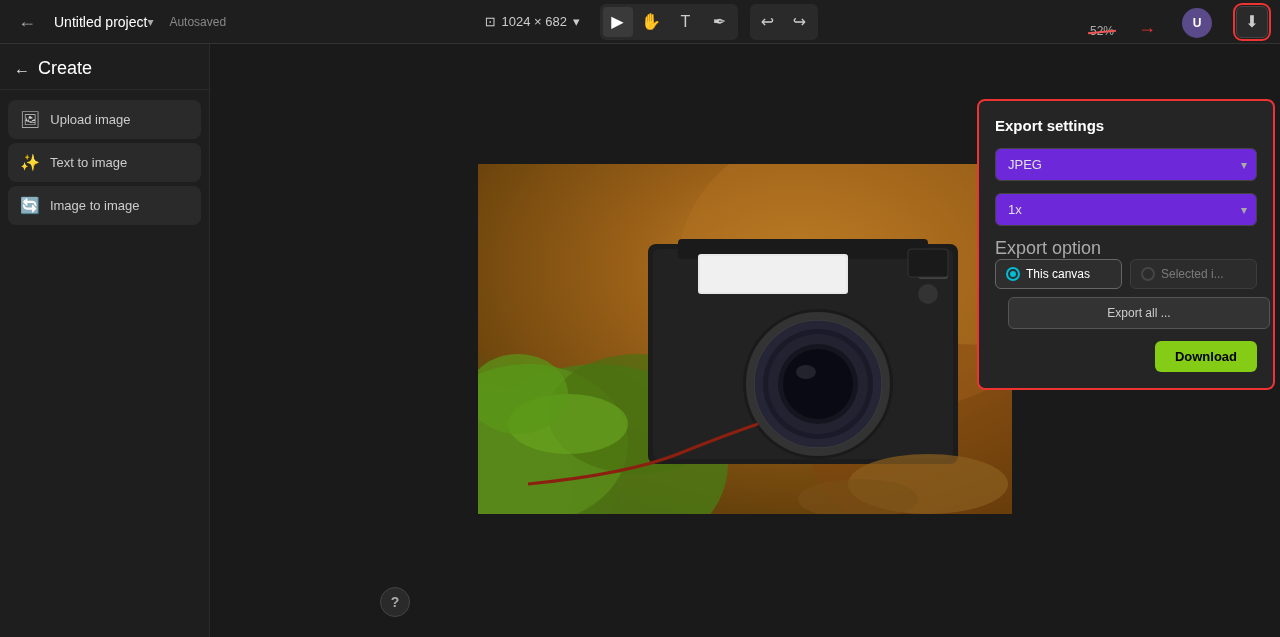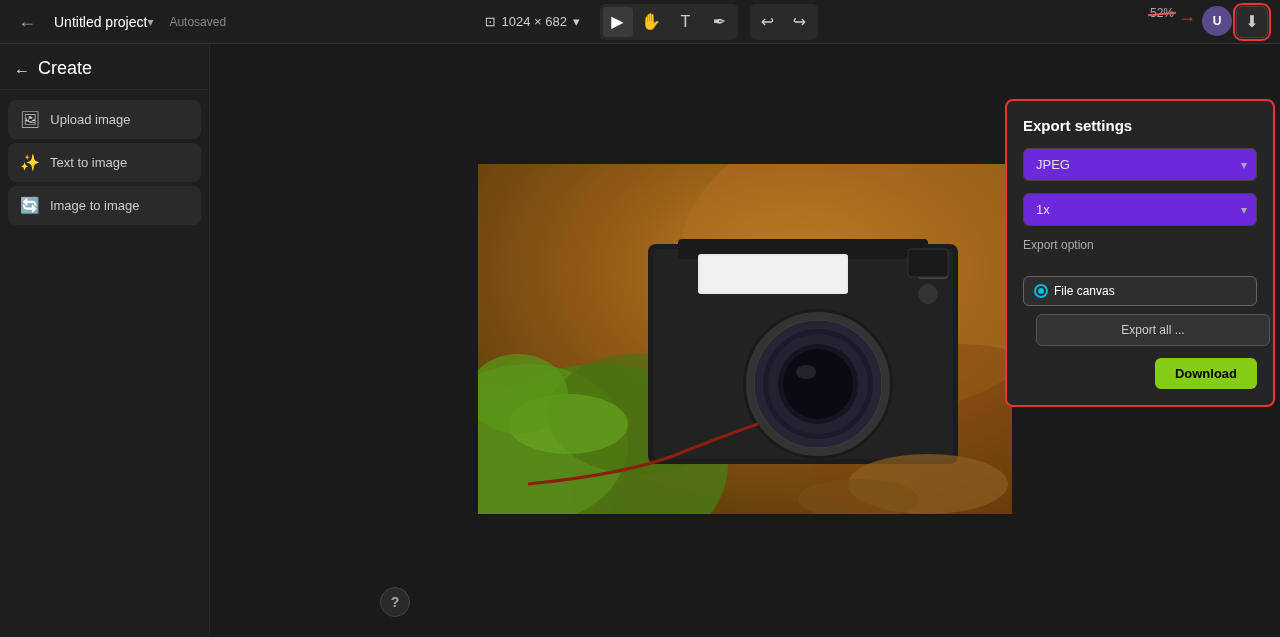--- a/index.html
+++ b/index.html
@@ -100,22 +100,22 @@
       font-size: 16px;
     }
     .tool-btn.active { background: #3a3a3a; color: #fff; }
     .history-group {
       display: flex;
       gap: 2px;
     }
 
     .topbar-right {
       display: flex;
-      align-items: flex-start;
-      gap: 4px;
+      align-items: flex-end;
+      gap: 24px;
       min-width: 200px;
       justify-content: flex-end;
     }
     .zoom-crossed {
       color: #aaa;
       font-size: 12px;
       position: relative;
     }
     .zoom-crossed::after {
       content: '';
@@ -234,21 +234,21 @@
       cursor: pointer;
       display: flex;
       align-items: center;
       justify-content: center;
       font-size: 14px;
       font-weight: 600;
     }
 
     
     .export-panel {
-      width: 270px;
+      width: 298px;
       background: #252525;
       border: 2px solid #e33;
       border-radius: 8px;
       position: absolute;
       top: 55px;
       right: 5px;
       padding: 16px;
       z-index: 100;
     }
     .export-panel-title {
@@ -281,23 +281,23 @@
     .select-arrow {
       position: absolute;
       right: 10px;
       top: 50%;
       transform: translateY(-50%);
       color: #aaa;
       pointer-events: none;
       font-size: 12px;
     }
     .export-option-label {
-      font-size: 12px;
+      font-size: 18px;
       color: #aaa;
-      margin-bottom: 24px;
+      margin-bottom: 0;
     }
     .export-options-row {
       display: flex;
       gap: 8px;
       margin-bottom: 8px;
     }
     .option-btn {
       flex: 1;
       background: #333;
       border: 1px solid #555;
@@ -550,21 +550,25 @@
           <option>3x</option>
           <option>4x</option>
         </select>
         <span class="select-arrow">▾</span>
       </div>
 
       <div class="export-option-label">Export option</div>
       <div class="export-options-row">
         <button class="option-btn active">
           <span class="radio-circle filled"></span>
-          <span>File canvas</span>
+          <span>This canvas</span>
+        </button>
+        <button class="option-btn disabled">
+          <span class="radio-circle"></span>
+          <span>Selected i...</span>
         </button>
       </div>
       <button class="export-all-btn">
         <span>Export all ...</span>
       </button>
 
       <div class="export-footer">
         <button class="download-btn">
           <span>Download</span>
         </button>

